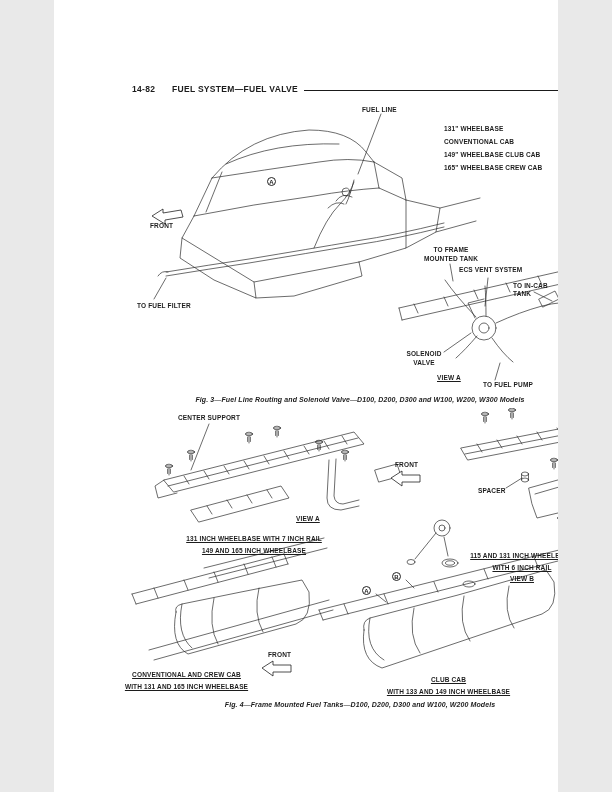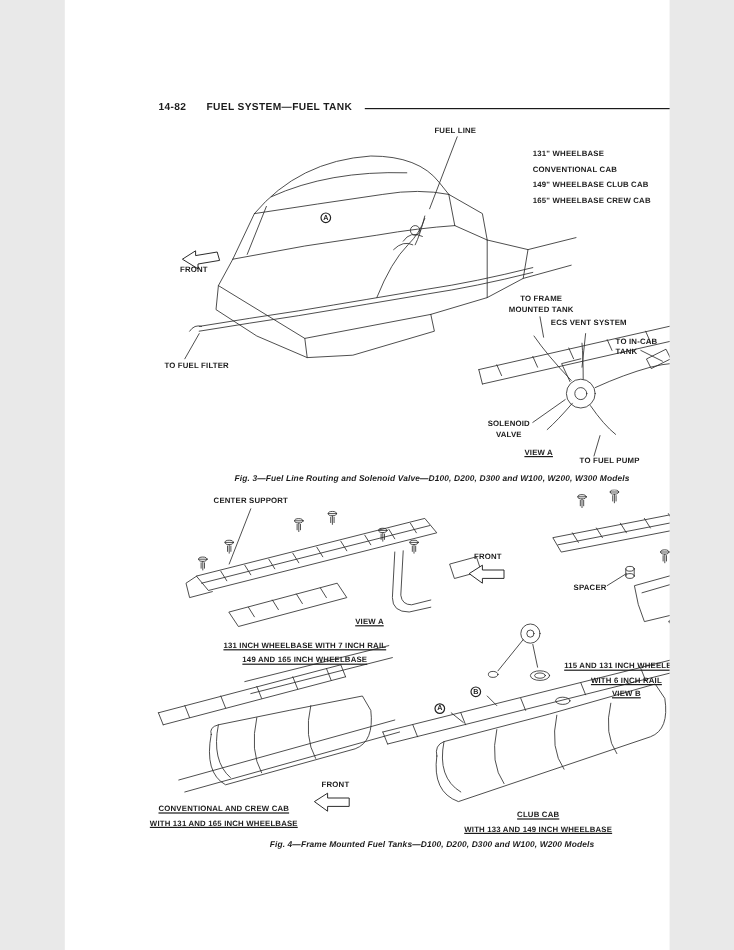--- a/index.html
+++ b/index.html
@@ -35,21 +35,21 @@
     fill:none; stroke:#2d2d2d; stroke-width:.7; stroke-linecap:round; stroke-linejoin:round;
   }
   svg.art .arrow { fill:#ffffff; stroke:#222; stroke-width:.8; }
 </style>
 </head>
 <body>
 
 <div class="page">
 
   <span class="hdr" style="left:78px;top:84px">14-82</span>
-  <span class="hdr" style="left:118px;top:84px">FUEL SYSTEM—FUEL TANK</span>
+  <span class="hdr" style="left:118px;top:84px">FUEL SYSTEM—FUEL VALVE</span>
   <div class="rule" style="left:250px;top:90px;width:278px;height:1px"></div>
   <span class="diamond" style="left:531px;top:81px">♦</span>
 
   <svg class="art" style="left:60px;top:100px" width="490" height="295" viewBox="0 0 490 295">
     <g>
       <path d="M98,78 Q135,34 195,30 Q235,30 252,52 L260,62"></path>
       <path d="M98,78 Q150,70 205,62 Q235,57 260,62"></path>
       <path d="M112,64 Q160,42 225,44"></path>
       <path d="M98,78 L80,116"></path>
       <path d="M108,72 L92,112"></path>

